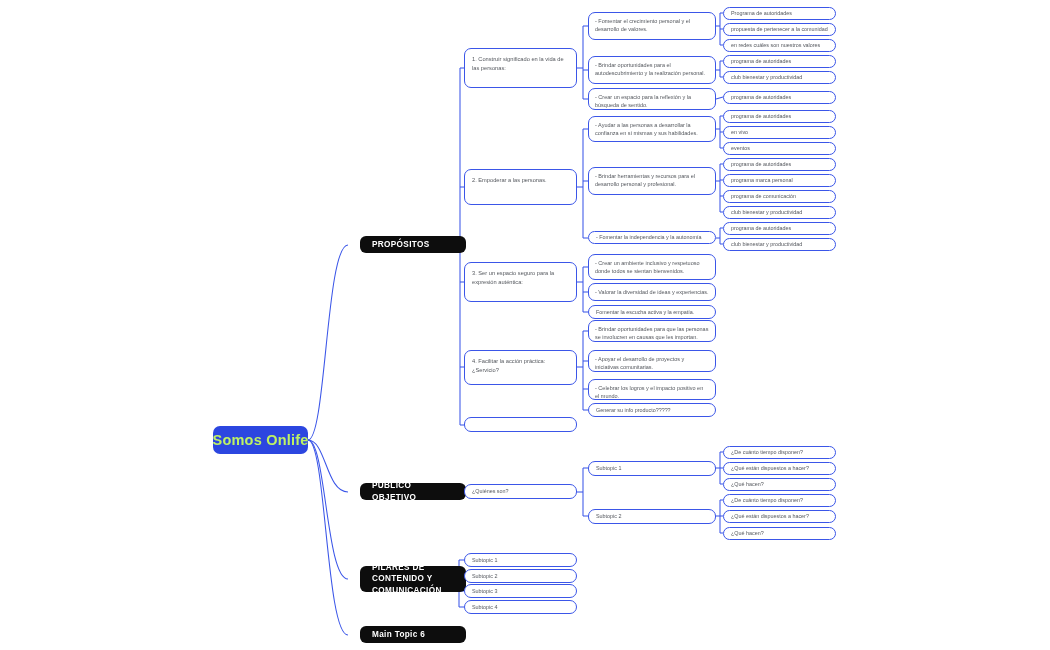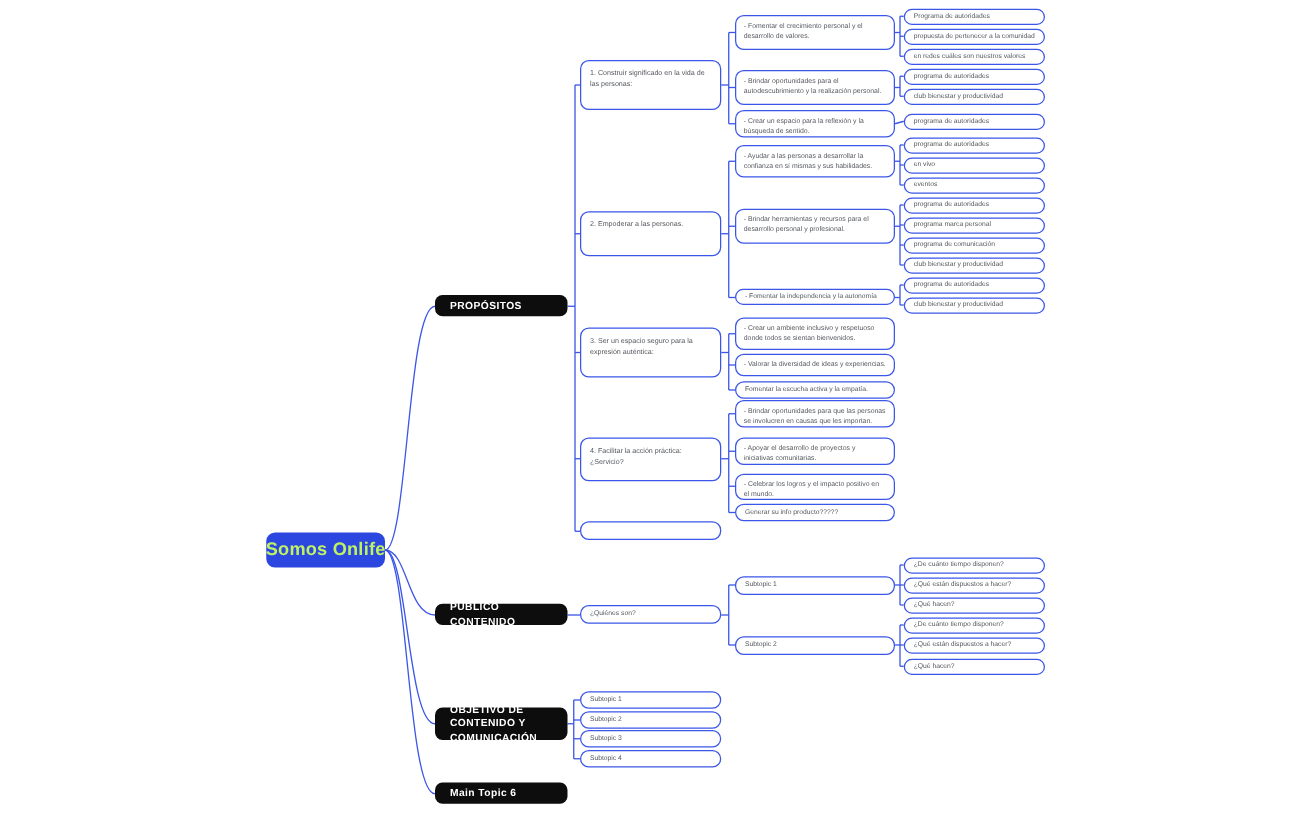--- a/index.html
+++ b/index.html
@@ -19,21 +19,21 @@
     font-size:14.5px;font-weight:700;letter-spacing:.2px;
     display:flex;align-items:center;justify-content:center;
     padding:0 10px;white-space:nowrap;
   }
 
   
   .l1{
     background:#0d0d0d;color:#ffffff;border-radius:6px;
     font-size:8.2px;font-weight:700;letter-spacing:.35px;
     display:flex;align-items:center;
-    padding:0 12px;line-height:1.35;
+    padding:0 12px;line-height:1.35;margin-left:12px;
   }
 
   
   .box{
     background:#ffffff;border:1.1px solid #3b56e8;border-radius:7px;
     color:#55585e;font-size:5.6px;line-height:1.5;
     padding:4px 6px;overflow:hidden;
   }
   .box.mid{font-size:5.5px;}
   .box.leaf{display:flex;align-items:center;padding:2px 7px;font-size:5.4px;}
@@ -146,24 +146,24 @@
   </svg>
 
   <div class="node root" style="left:213px;top:426px;width:95px;height:28px;">
     <span>Somos Onlife</span>
   </div>
 
   <div class="node l1" style="left:348px;top:236px;width:106px;height:17px;">
     <span>PROPÓSITOS</span>
   </div>
   <div class="node l1" style="left:348px;top:483px;width:106px;height:17px;">
-    <span>PÚBLICO CONTENIDO</span>
+    <span>PÚBLICO OBJETIVO</span>
   </div>
   <div class="node l1" style="left:348px;top:566px;width:106px;height:26px;">
-    <span>OBJETIVO DE CONTENIDO Y COMUNICACIÓN</span>
+    <span>PILARES DE CONTENIDO Y COMUNICACIÓN</span>
   </div>
   <div class="node l1" style="left:348px;top:626px;width:106px;height:17px;">
     <span>Main Topic 6</span>
   </div>
 
   <div class="node box l2" style="left:464px;top:48px;width:113px;height:40px;">1. Construir significado en la vida de las personas:</div>
   <div class="node box l2" style="left:464px;top:169px;width:113px;height:36px;">2. Empoderar a las personas.</div>
   <div class="node box l2" style="left:464px;top:262px;width:113px;height:40px;">3. Ser un espacio seguro para la expresión auténtica:</div>
   <div class="node box l2" style="left:464px;top:350px;width:113px;height:35px;">4. Facilitar la acción práctica: ¿Servicio?</div>
   <div class="node box l2 empty" style="left:464px;top:417px;width:113px;height:15px;"></div>

